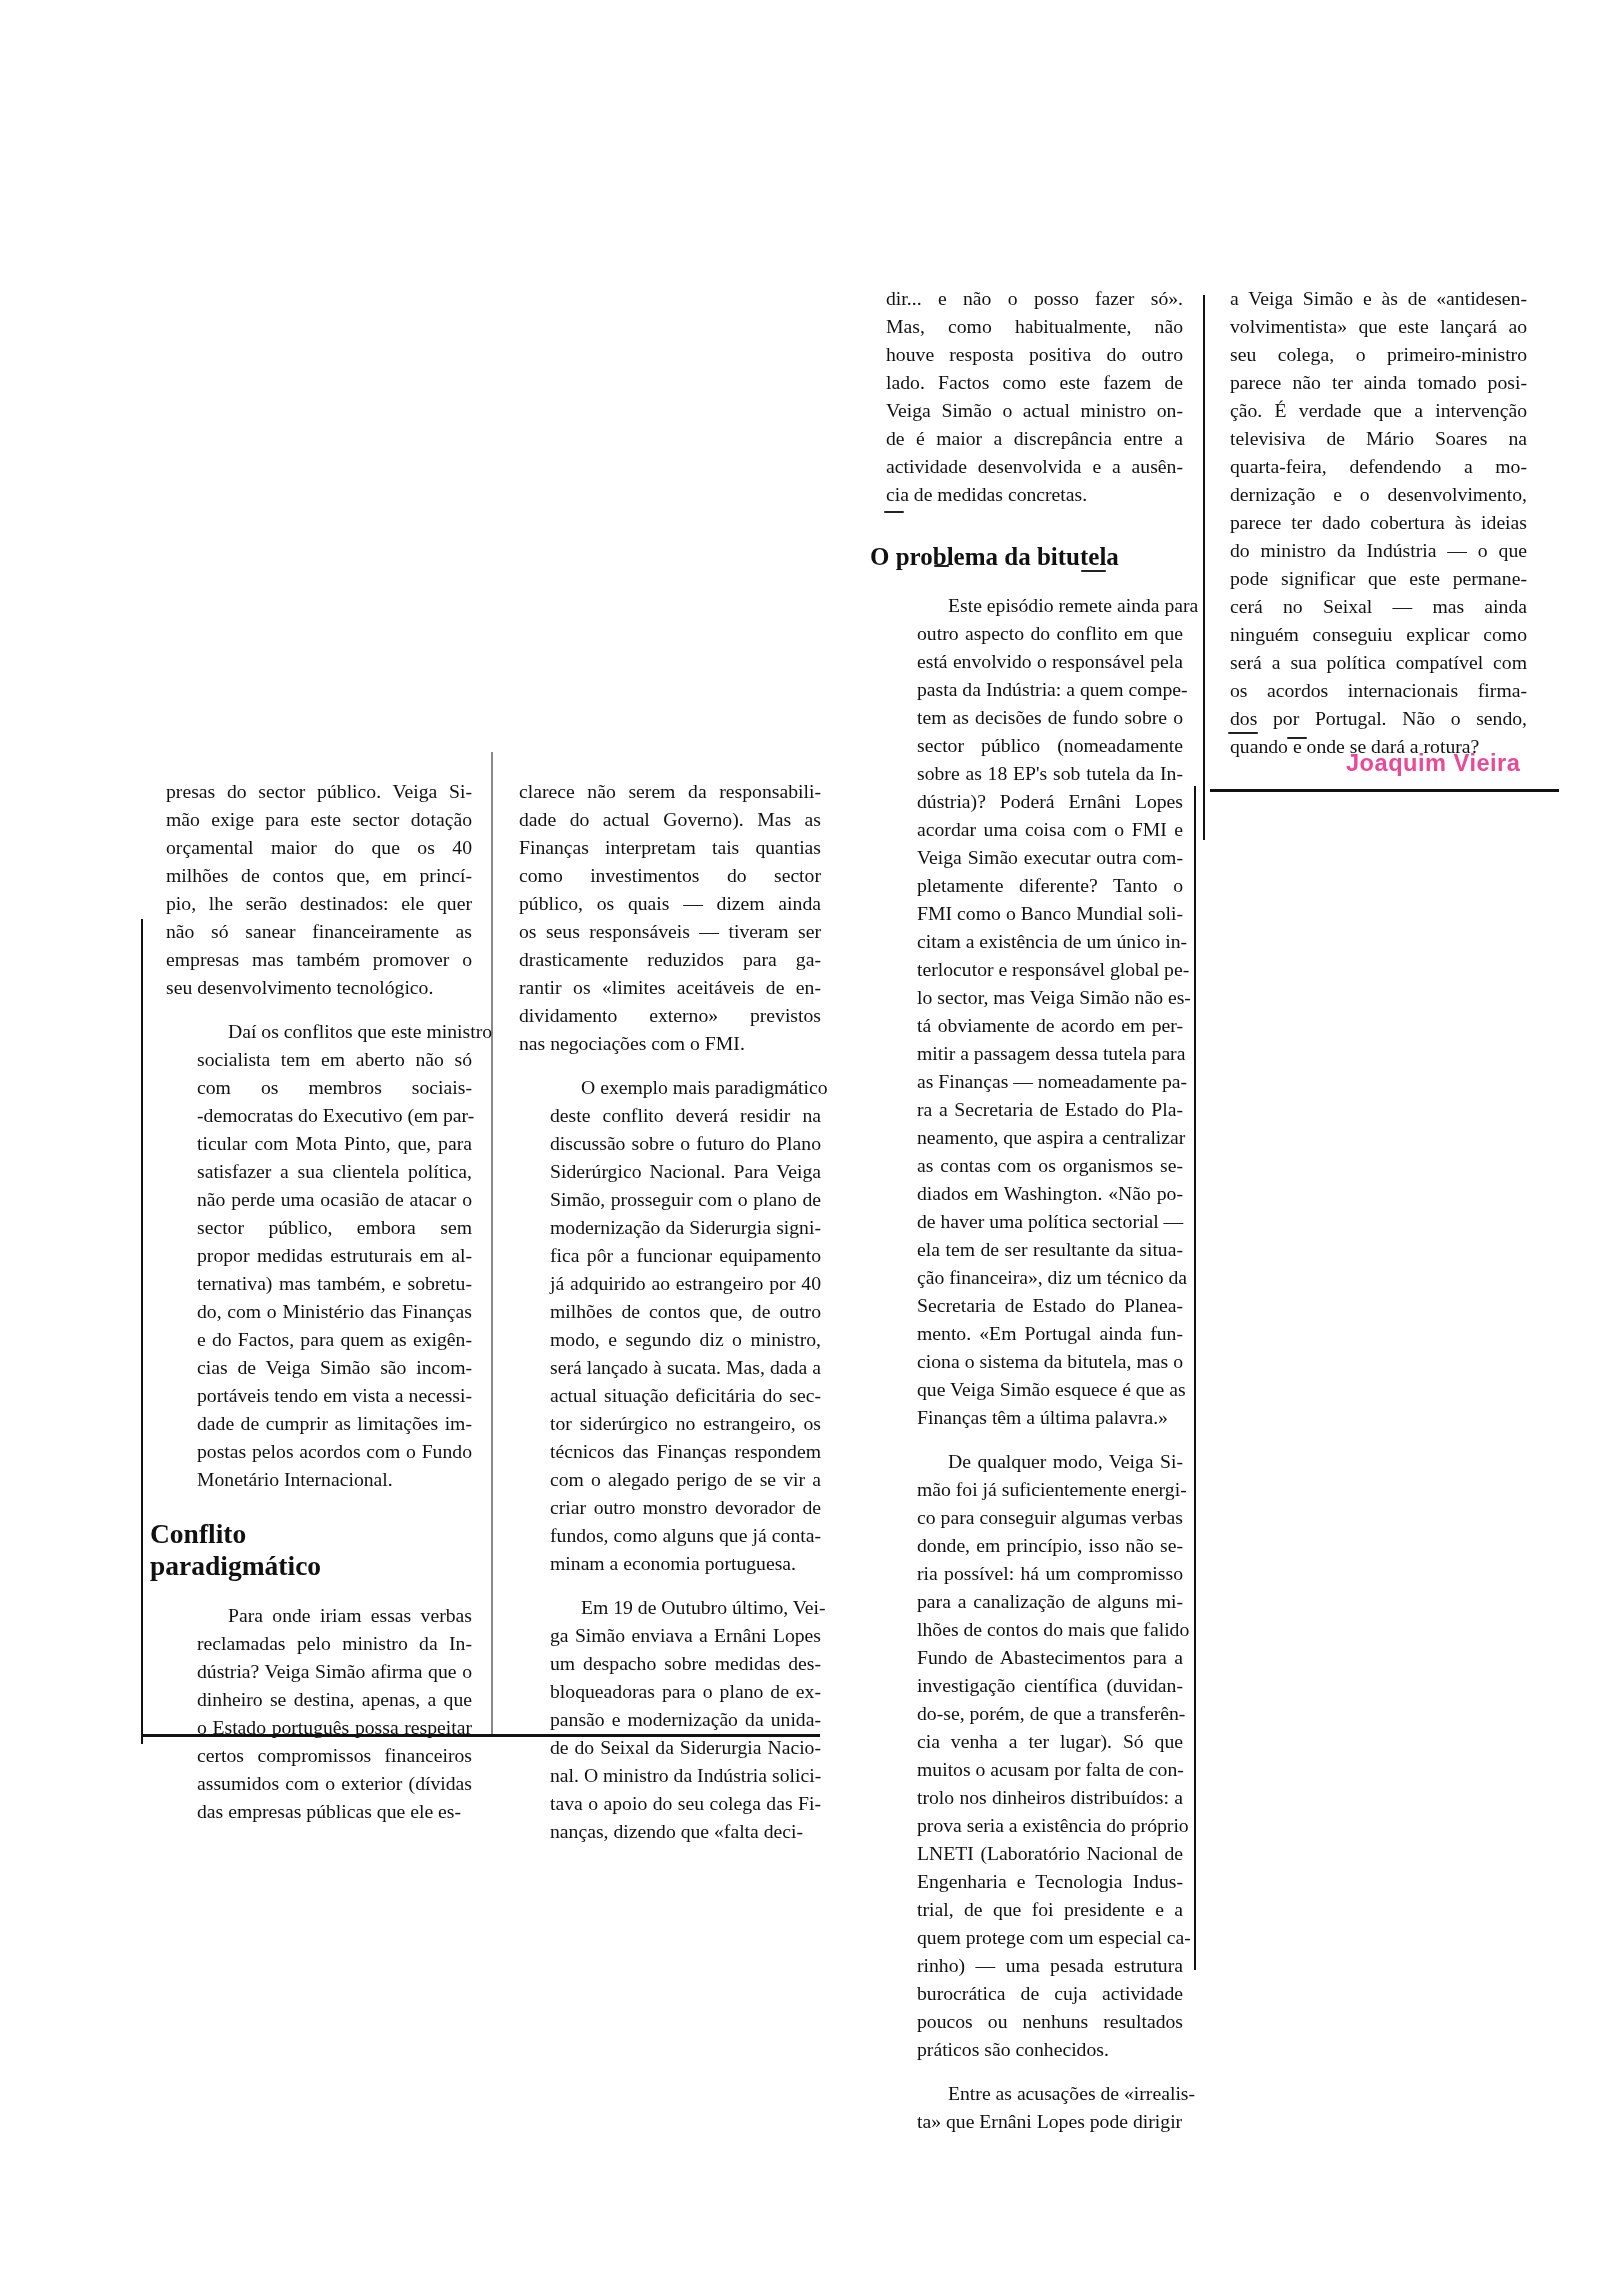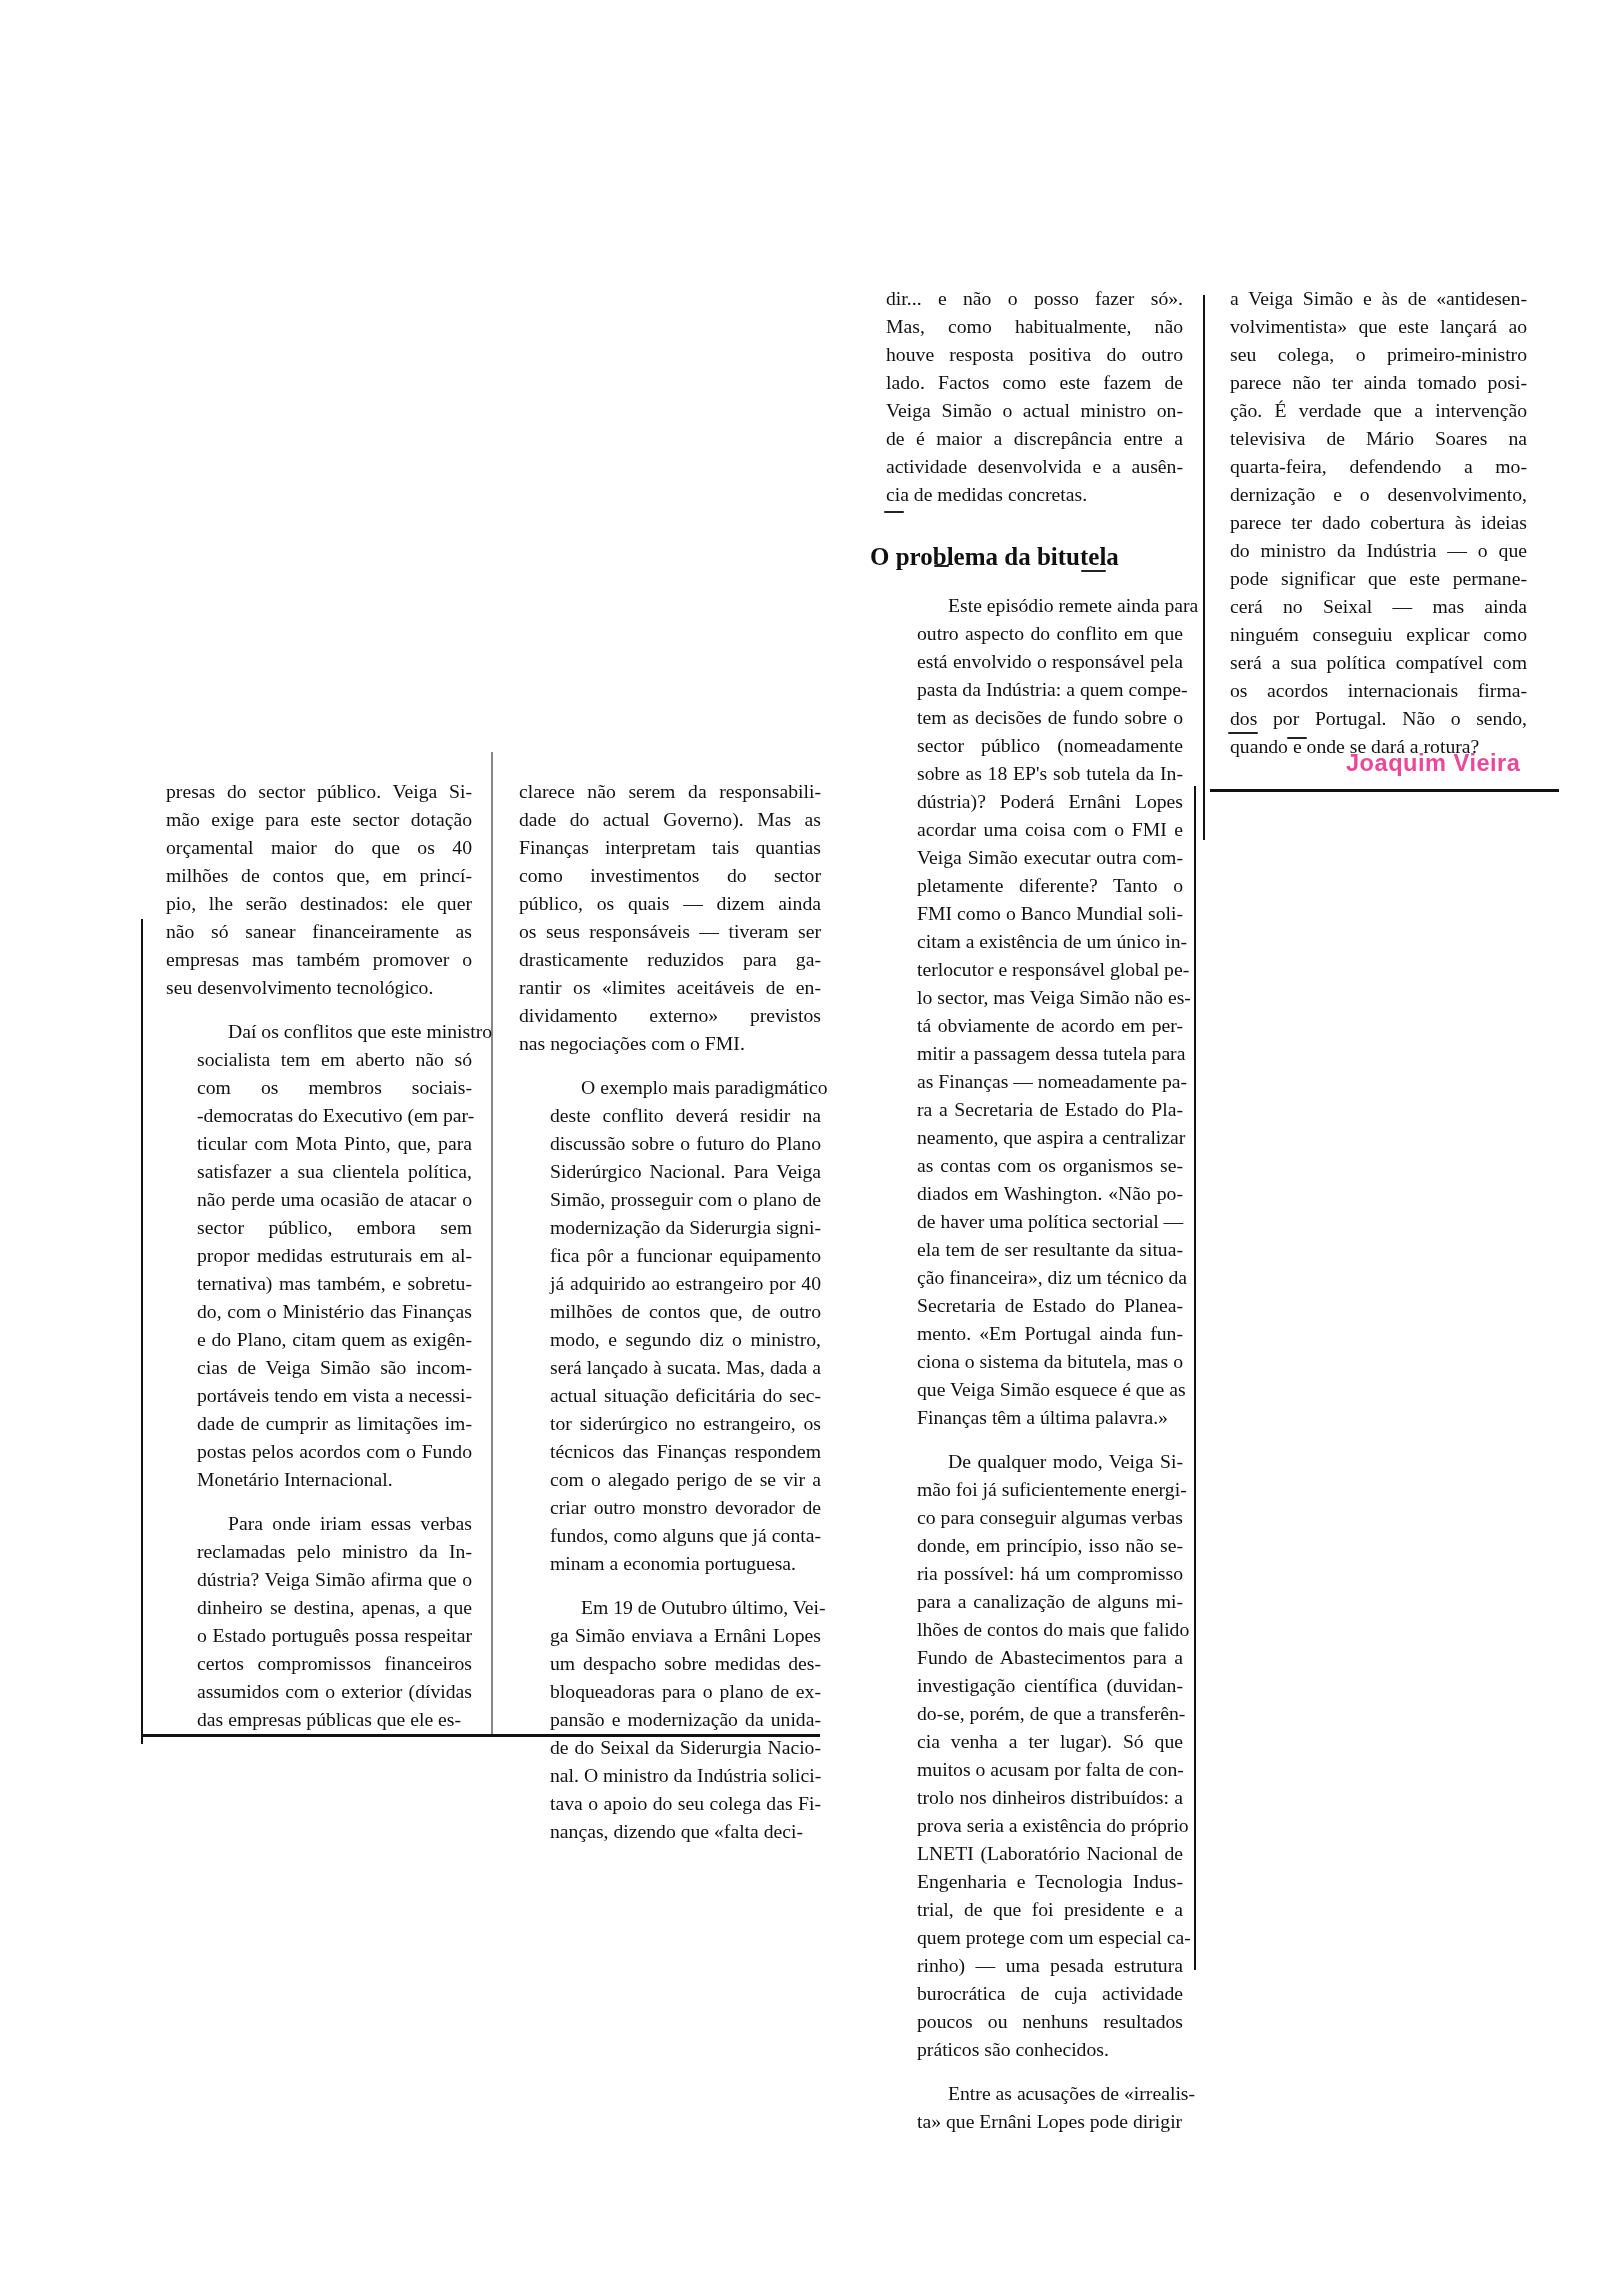--- a/index.html
+++ b/index.html
@@ -55,27 +55,31 @@
       <span class="line">socialista tem em aberto não só</span>
       <span class="line">com os membros sociais-</span>
       <span class="line">-democratas do Executivo (em par-</span>
       <span class="line">ticular com Mota Pinto, que, para</span>
       <span class="line">satisfazer a sua clientela política,</span>
       <span class="line">não perde uma ocasião de atacar o</span>
       <span class="line">sector público, embora sem</span>
       <span class="line">propor medidas estruturais em al-</span>
       <span class="line">ternativa) mas também, e sobretu-</span>
       <span class="line">do, com o Ministério das Finanças</span>
-      <span class="line">e do Plano, citam quem as exigên-</span>
+      <span class="line">e do Factos, para quem as exigên-</span>
       <span class="line">cias de Veiga Simão são incom-</span>
       <span class="line">portáveis tendo em vista a necessi-</span>
       <span class="line">dade de cumprir as limitações im-</span>
       <span class="line">postas pelos acordos com o Fundo</span>
       <span class="line last">Monetário Internacional.</span>
     </p>
+    <h2 class="heading" style="font-size: 27.5px; line-height: 32px; margin: 24.6px 0px 19.7px;">
+      <span style="display: block;">Conflito</span>
+      <span style="display: block;">paradigmático</span>
+    </h2>
     <p class="indent">
       <span class="line" style="padding-left: 31px;">Para onde iriam essas verbas</span>
       <span class="line">reclamadas pelo ministro da In-</span>
       <span class="line">dústria? Veiga Simão afirma que o</span>
       <span class="line">dinheiro se destina, apenas, a que</span>
       <span class="line">o Estado português possa respeitar</span>
       <span class="line">certos compromissos financeiros</span>
       <span class="line">assumidos com o exterior (dívidas</span>
       <span class="line last">das empresas públicas que ele es-</span>
     </p>

